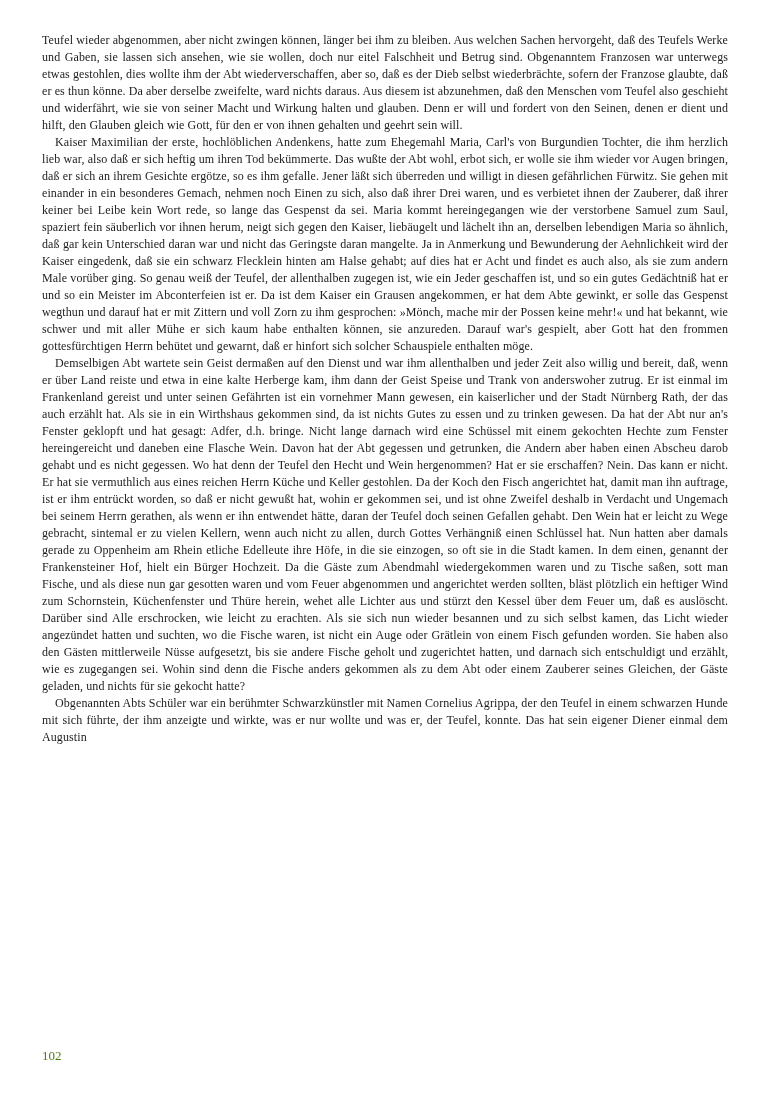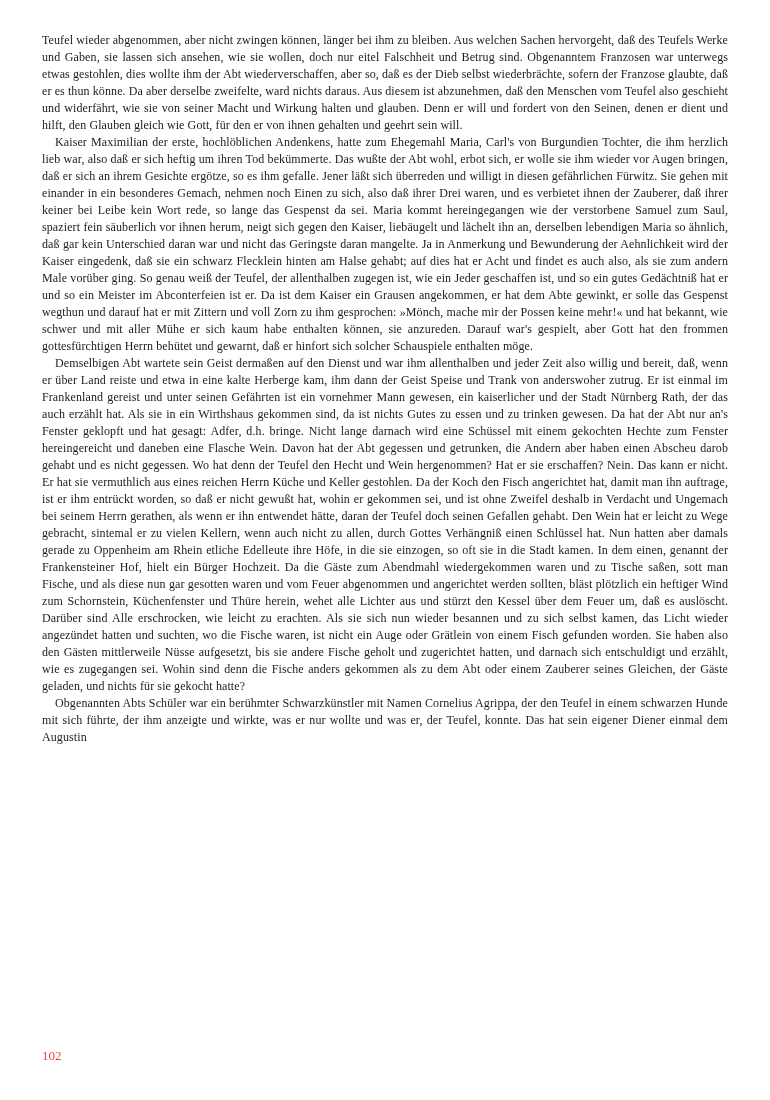--- a/index.html
+++ b/index.html
@@ -42,21 +42,21 @@
   .italic {
   }
   .page-footer {
     position: absolute;
     top: 1046px;
     left: 42px;
   }
   .page-number {
     font-size: 13px;
     line-height: 16px;
-    color: #ef4444;
+    color: #4d7c0f;
   }
 </style>
 </head>
 <body>
 
 <div class="page">
   <main class="text-block">
 
     <p class="para"><span>Teufel wieder abgenommen, aber nicht zwingen können, länger bei ihm zu bleiben. Aus welchen Sachen hervorgeht, daß des Teufels Werke und Gaben, sie lassen sich ansehen, wie sie wollen, doch nur eitel Falschheit und Betrug sind. Obgenanntem Franzosen war unterwegs etwas gestohlen, dies wollte ihm der Abt wiederverschaffen, aber so, daß es der Dieb selbst wiederbrächte, sofern der Franzose glaubte, daß er es thun könne. Da aber derselbe zweifelte, ward nichts daraus. Aus diesem ist abzunehmen, daß den Menschen vom Teufel also geschieht und widerfährt, wie sie von seiner Macht und Wirkung halten und glauben. Denn er will und fordert von den Seinen, denen er dient und hilft, den Glauben gleich wie Gott, für den er von ihnen gehalten und geehrt sein will.</span></p>
 

